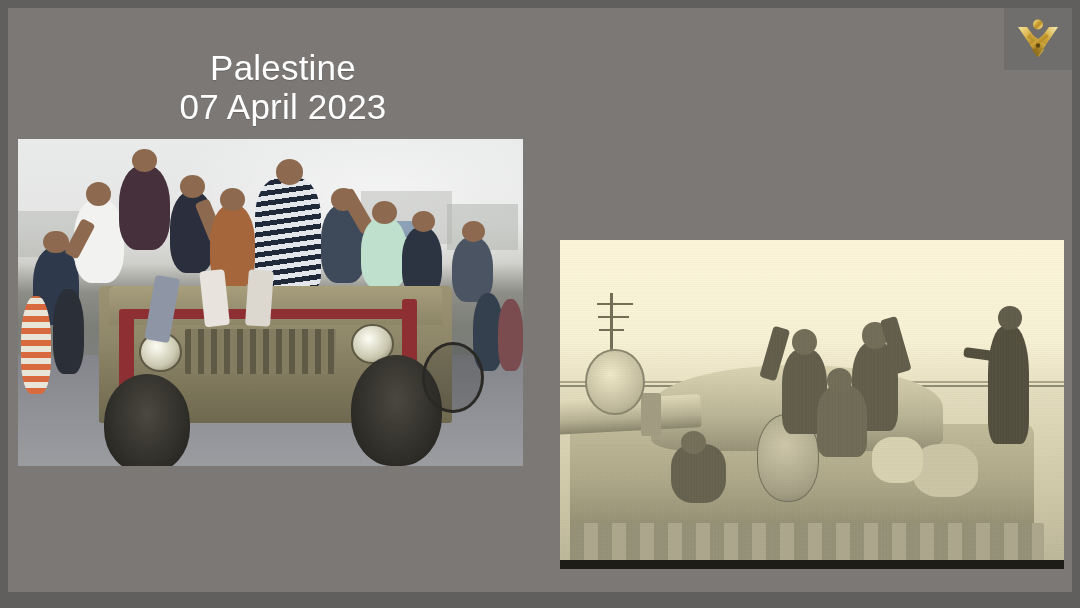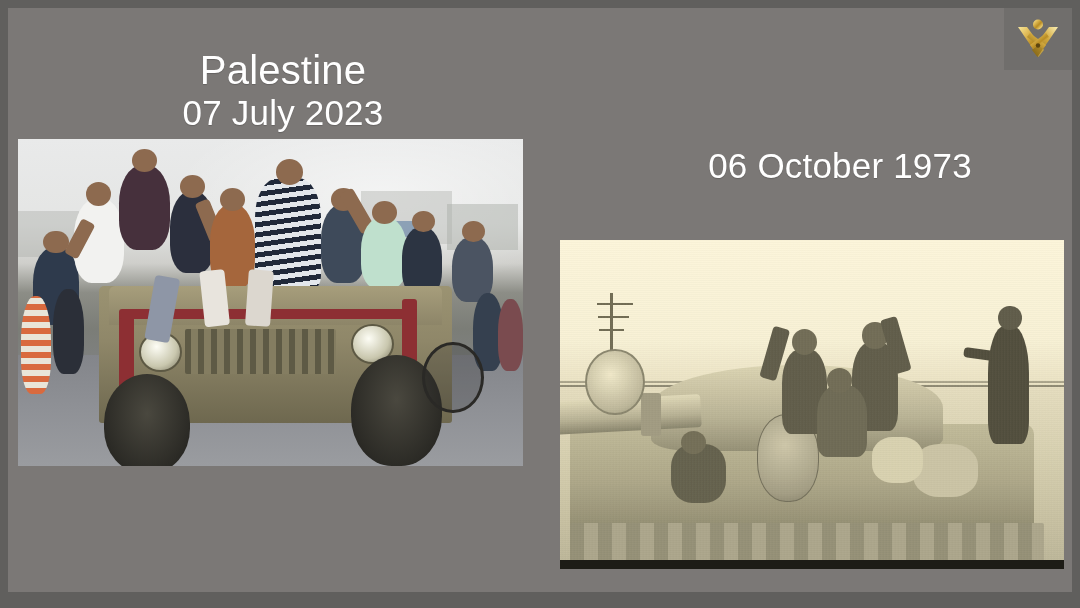--- a/index.html
+++ b/index.html
@@ -49,21 +49,21 @@
   
   .heading-block {
     position: absolute;
     text-align: center;
     color: #ffffff;
     line-height: 1.12;
     letter-spacing: 0.2px;
     text-shadow: 0 1px 1px rgba(0,0,0,0.18);
   }
   .heading-title {
-    font-size: 40px;
+    font-size: 35px;
     font-weight: 400;
     display: block;
   }
   .heading-date {
     font-size: 35px;
     font-weight: 400;
     display: block;
   }
 
   #heading-left  { left: 60px;  top: 40px;  width: 430px; }
@@ -308,25 +308,24 @@
         <path d="M44 10 L35 10 L18 33 L23.5 40 Z" fill="url(#gold2)"></path>
 
         <path d="M16 16 L32 28 L29 32 L13 20 Z" fill="url(#gold2)" opacity="0.95"></path>
         <path d="M32 16 L16 28 L19 32 L35 20 Z" fill="url(#gold)" opacity="0.95"></path>
         <circle cx="24" cy="28.5" r="2.2" fill="#5c4510"></circle>
       </svg>
     </div>
 
     <div class="heading-block" id="heading-left">
       <span class="heading-title">Palestine</span>
-      <span class="heading-date">07 July 2023</span>
+      <span class="heading-date">07 April 2023</span>
     </div>
 
     <div class="heading-block" id="heading-right">
-      <span class="heading-date">06 October 1973</span>
     </div>
 
     <div class="photo" id="photo-left">
       <div class="photo-canvas" id="left-canvas">
 
         <div class="skyline" style="left:68%;top:16%;width:18%;height:16%;"></div>
         <div class="skyline" style="left:85%;top:20%;width:14%;height:14%;background:rgba(172,176,170,0.5);"></div>
         <div class="skyline" style="left:0%;top:22%;width:12%;height:14%;background:rgba(176,178,172,0.45);"></div>
         <div class="skyline" style="left:72%;top:25%;width:9%;height:5%;background:#5d7ea3;opacity:.6;"></div>
 

